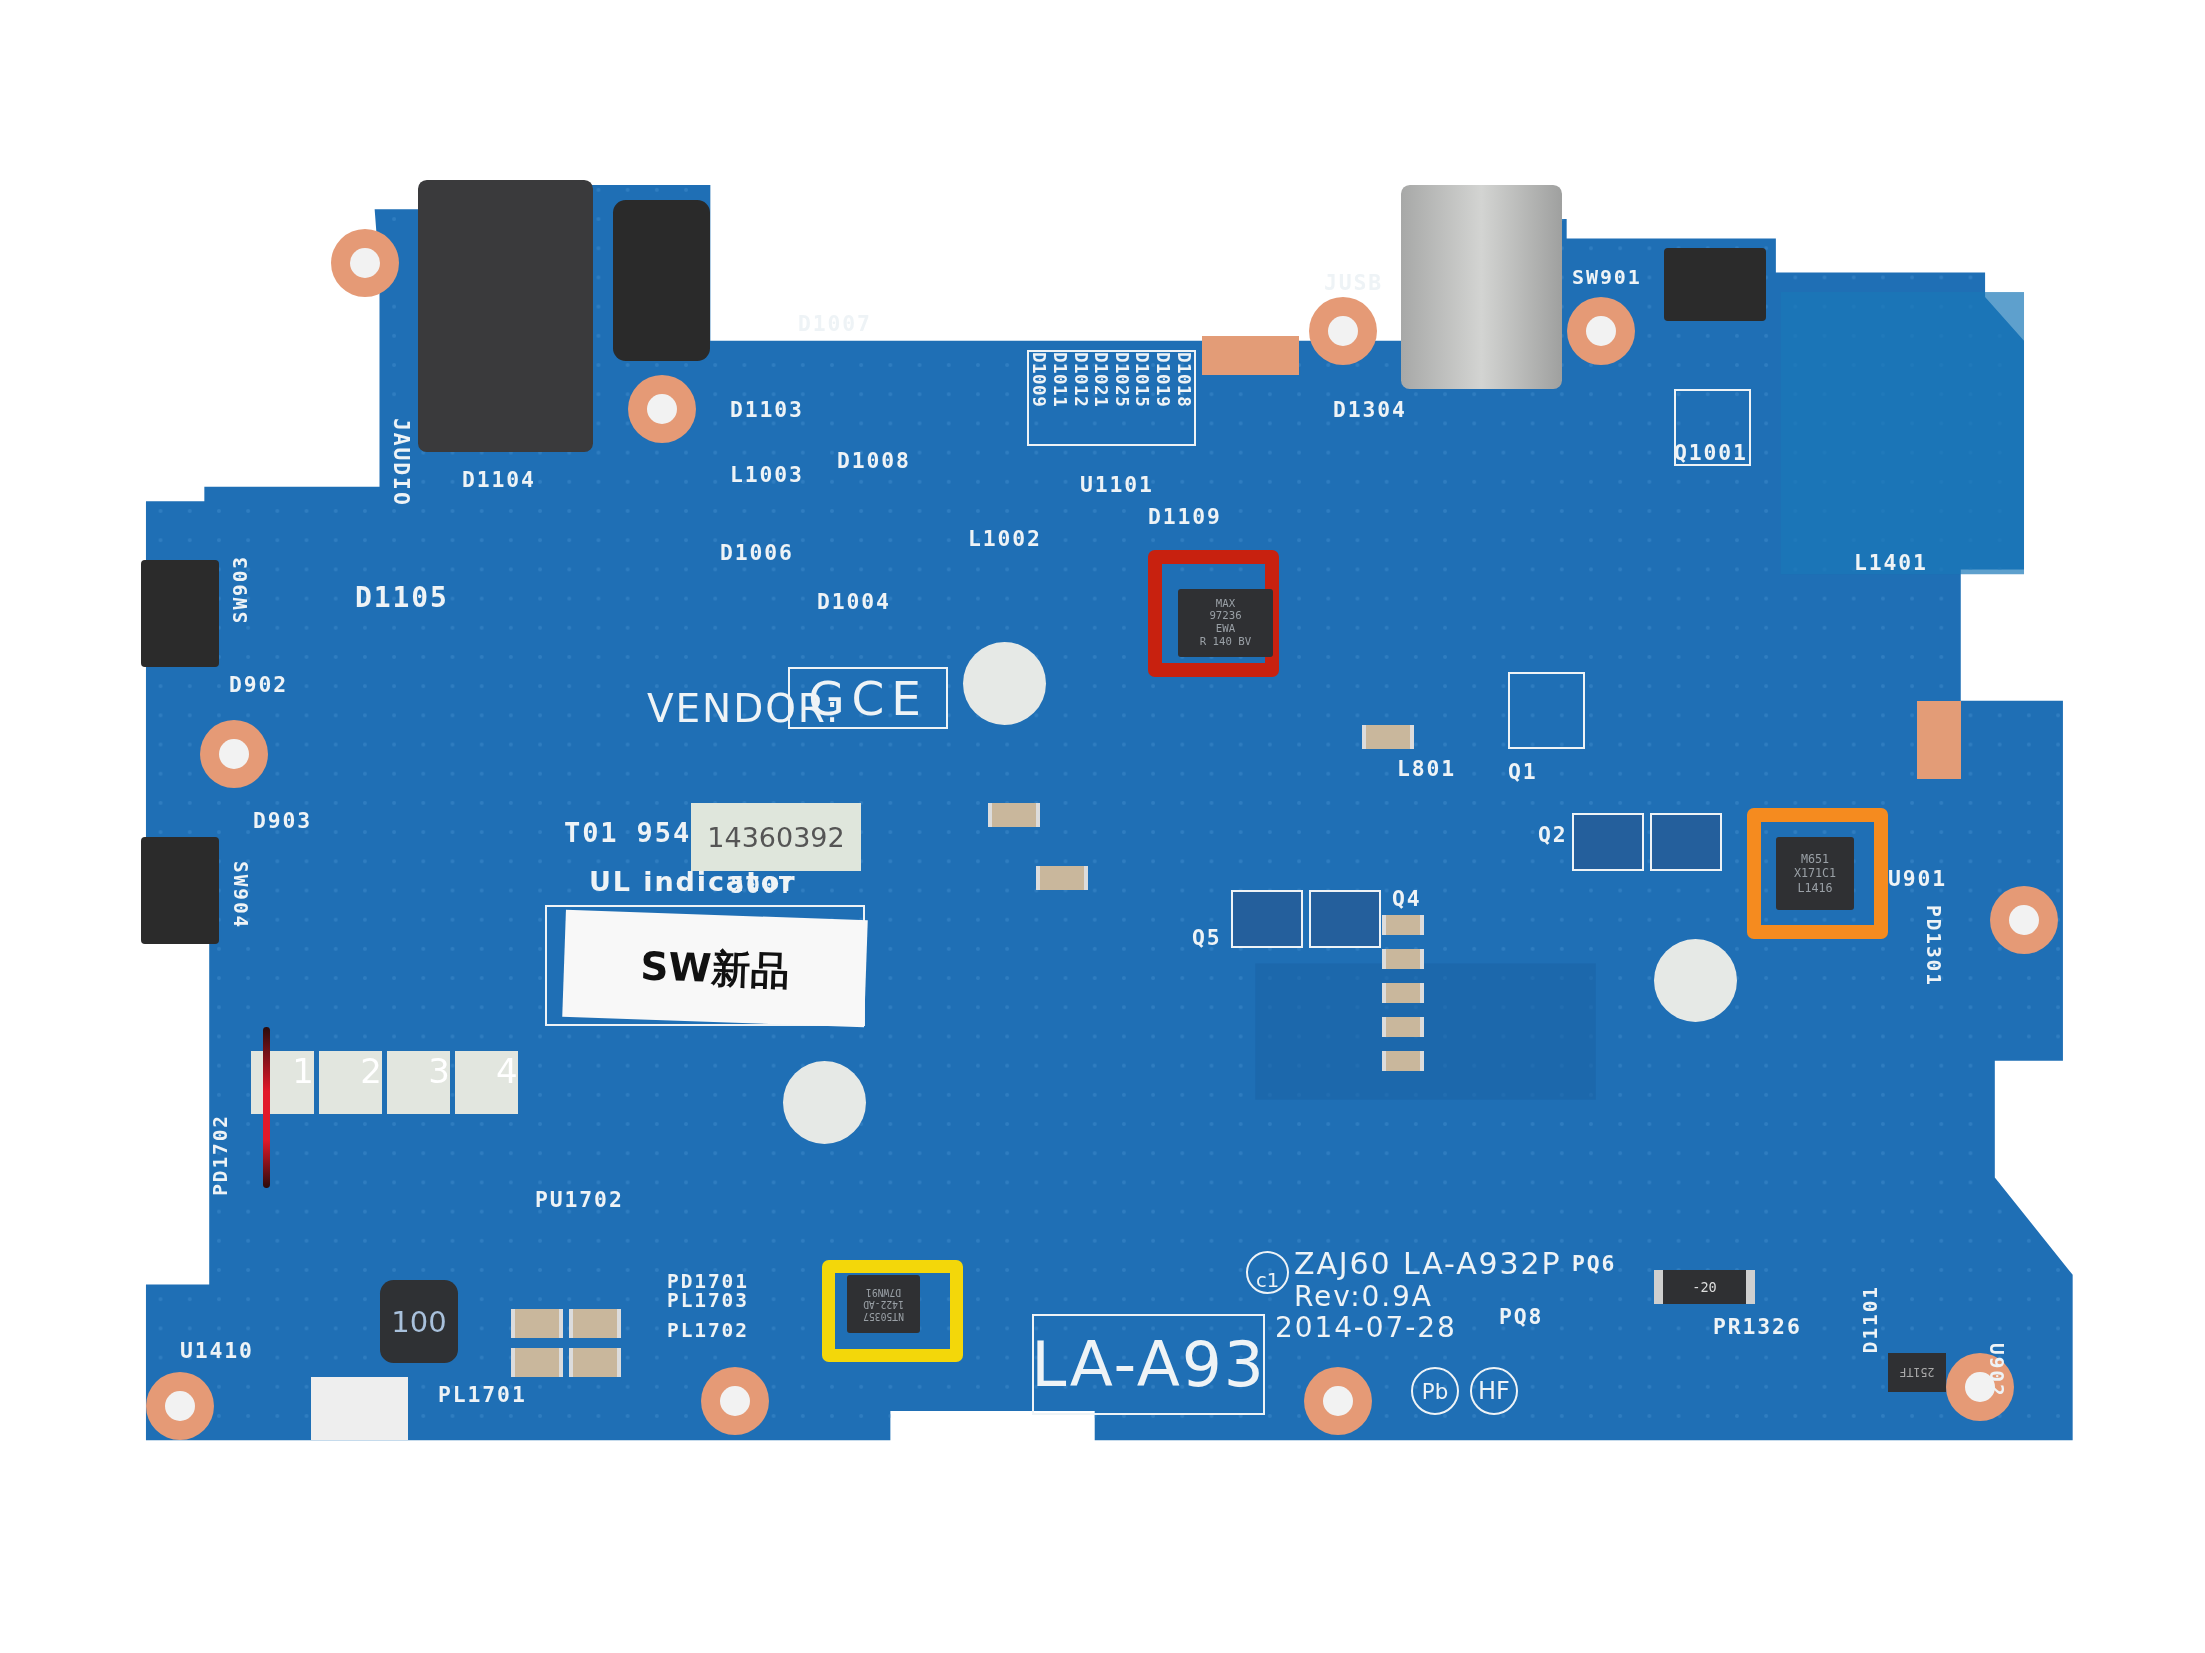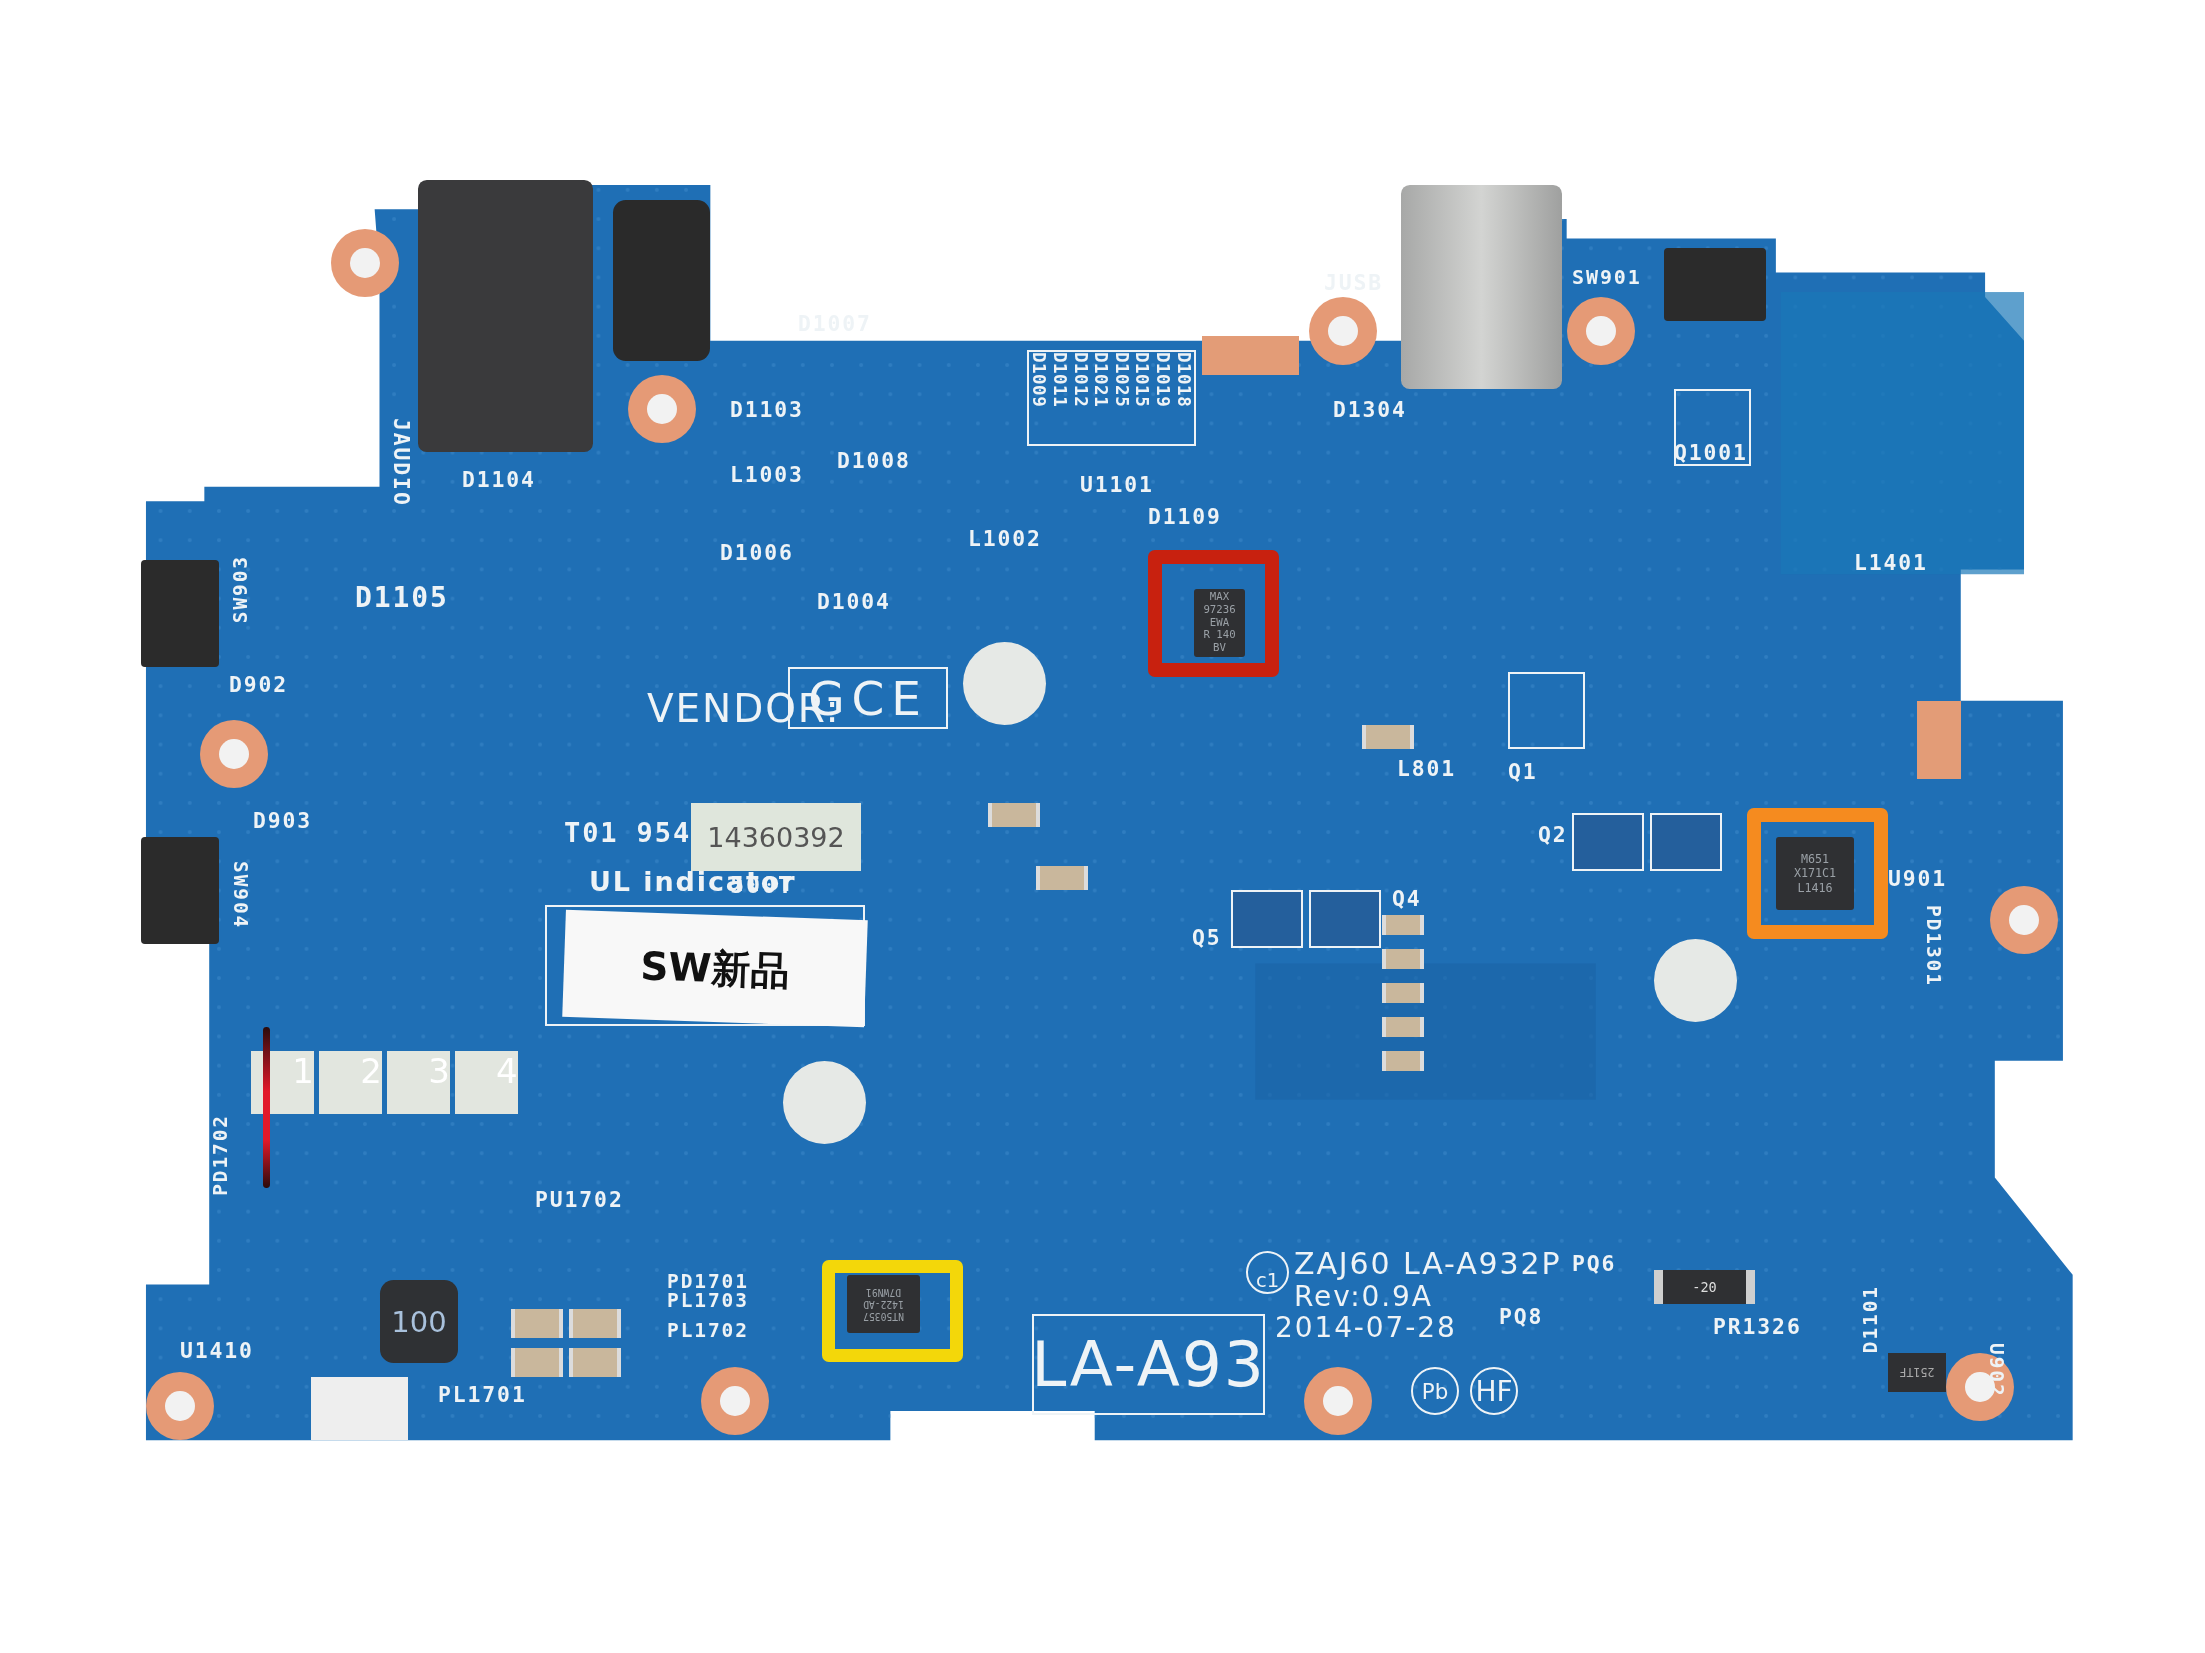--- a/index.html
+++ b/index.html
@@ -53,21 +53,21 @@
   <div class="pad" style="left:701px;top:1367px;width:68px;height:68px;"></div>
   <div class="pad" style="left:1304px;top:1367px;width:68px;height:68px;"></div>
   <div class="pad" style="left:1946px;top:1353px;width:68px;height:68px;"></div>
   <div style="position:absolute;left:1202px;top:336px;width:97px;height:39px;background:#e39c77;"></div>
 
   <div class="dot-disc" style="left:963px;top:642px;width:83px;height:83px;"></div>
   <div class="dot-disc" style="left:783px;top:1061px;width:83px;height:83px;"></div>
   <div class="dot-disc" style="left:1654px;top:939px;width:83px;height:83px;"></div>
 
   <div class="hl" style="left:1148px;top:550px;width:131px;height:127px;border-width:14.6px;border-color:#c8210f;"></div>
-  <div class="chip" style="left:1178px;top:589px;width:51px;height:68px;font-size:10.7px;line-height:12.7px;margin-left:16px;">
+  <div class="chip" style="left:1178px;top:589px;width:95px;height:68px;font-size:10.7px;line-height:12.7px;">
     <span>MAX</span>
     <span>97236</span>
     <span>EWA</span>
     <span>R 140 BV</span>
   </div>
 
   <div class="hl" style="left:1747px;top:808px;width:141px;height:131px;border-width:14.6px;border-color:#f58b1f;"></div>
   <div class="chip" style="left:1776px;top:837px;width:78px;height:73px;font-size:11.7px;line-height:14.6px;">
     <span>M651</span>
     <span>X171C1</span>
@@ -124,21 +124,21 @@
   </div>
   <div class="silk" style="left:1294px;top:1246px;font-size:30px;font-family:'DejaVu Sans',sans-serif;font-weight:normal;">ZAJ60 LA-A932P</div>
   <div class="silk" style="left:1294px;top:1280px;font-size:28px;font-family:'DejaVu Sans',sans-serif;font-weight:normal;">Rev:0.9A</div>
   <div class="silk" style="left:1275px;top:1311px;font-size:28px;font-family:'DejaVu Sans',sans-serif;font-weight:normal;">2014-07-28</div>
   <div class="boxed" style="left:1032px;top:1314px;width:229px;height:97px;display:flex;align-items:center;justify-content:center;">
     <span class="silk" style="position:static;font-size:63px;font-family:'DejaVu Sans',sans-serif;font-weight:normal;">LA-A93</span>
   </div>
   <div style="position:absolute;left:1411px;top:1367px;width:44px;height:44px;border:2.9px solid #eef3f6;border-radius:50%;color:#eef3f6;font-size:21.4px;display:flex;align-items:center;justify-content:center;font-family:'DejaVu Sans',sans-serif;">
     <span>Pb</span>
   </div>
-  <div style="position:absolute;left:1470px;top:1367px;width:44px;height:44px;border:2.9px solid #eef3f6;border-radius:50%;color:#eef3f6;font-size:28px;display:flex;align-items:center;justify-content:center;font-family:'DejaVu Sans',sans-serif;">
+  <div style="position:absolute;left:1470px;top:1367px;width:44px;height:44px;border:2.9px solid #eef3f6;border-radius:50%;color:#eef3f6;font-size:24px;display:flex;align-items:center;justify-content:center;font-family:'DejaVu Sans',sans-serif;">
     <span>HF</span>
   </div>
 
   <div class="silk" style="left:798px;top:311px;font-size:21.4px;">D1007</div>
   <div class="silk" style="left:730px;top:397px;font-size:21.4px;">D1103</div>
   <div class="silk" style="left:462px;top:467px;font-size:21.4px;">D1104</div>
   <div class="silk" style="left:355px;top:581px;font-size:28px;">D1105</div>
   <div class="silk" style="left:730px;top:462px;font-size:21.4px;">L1003</div>
   <div class="silk" style="left:837px;top:448px;font-size:21.4px;">D1008</div>
   <div class="silk" style="left:720px;top:540px;font-size:21.4px;">D1006</div>

